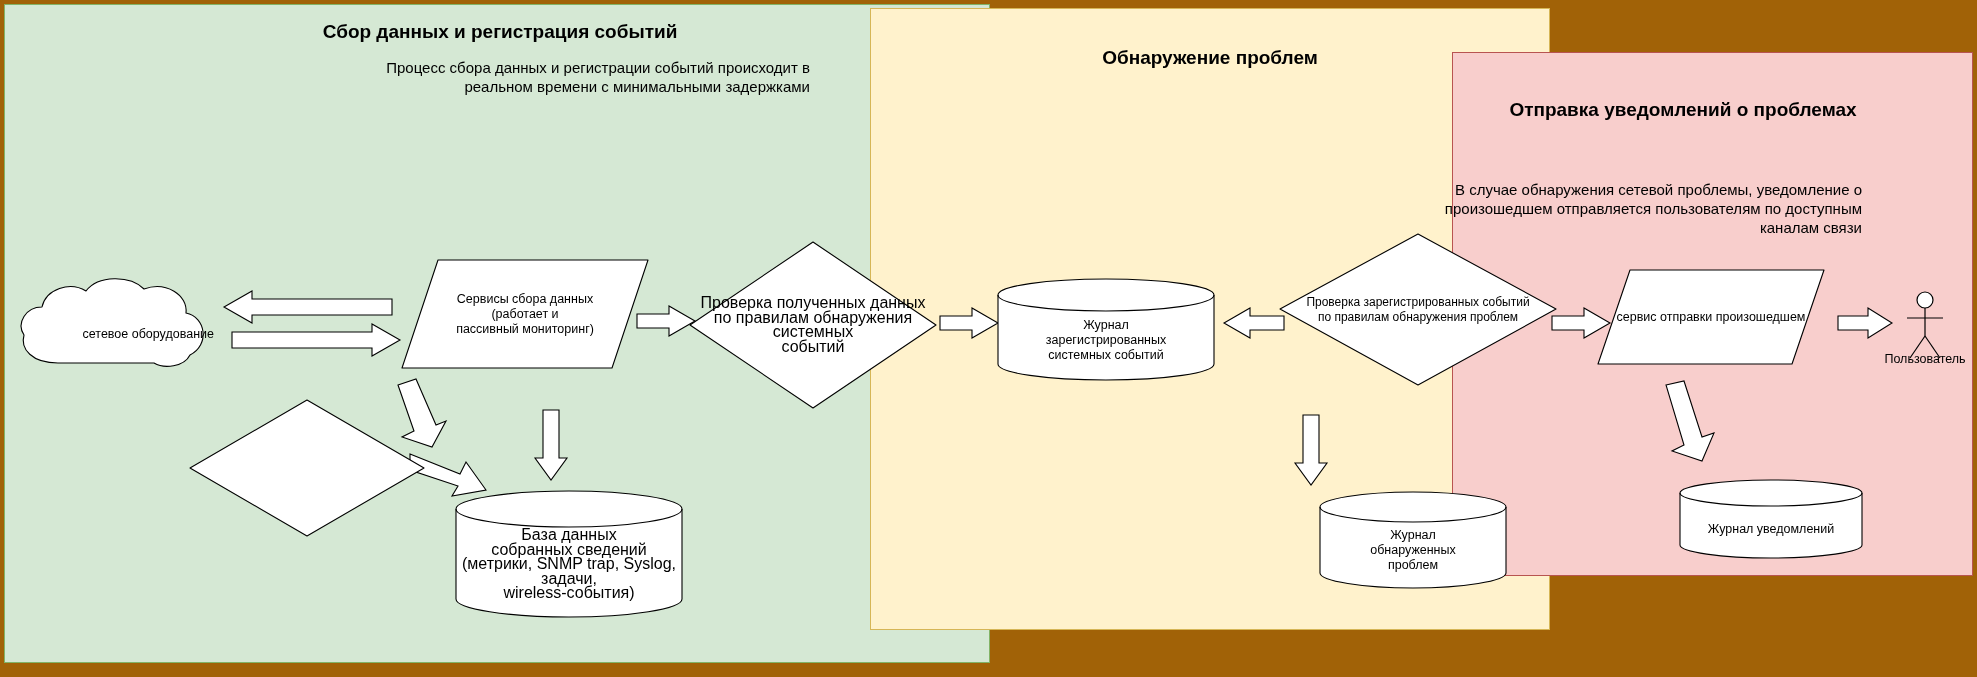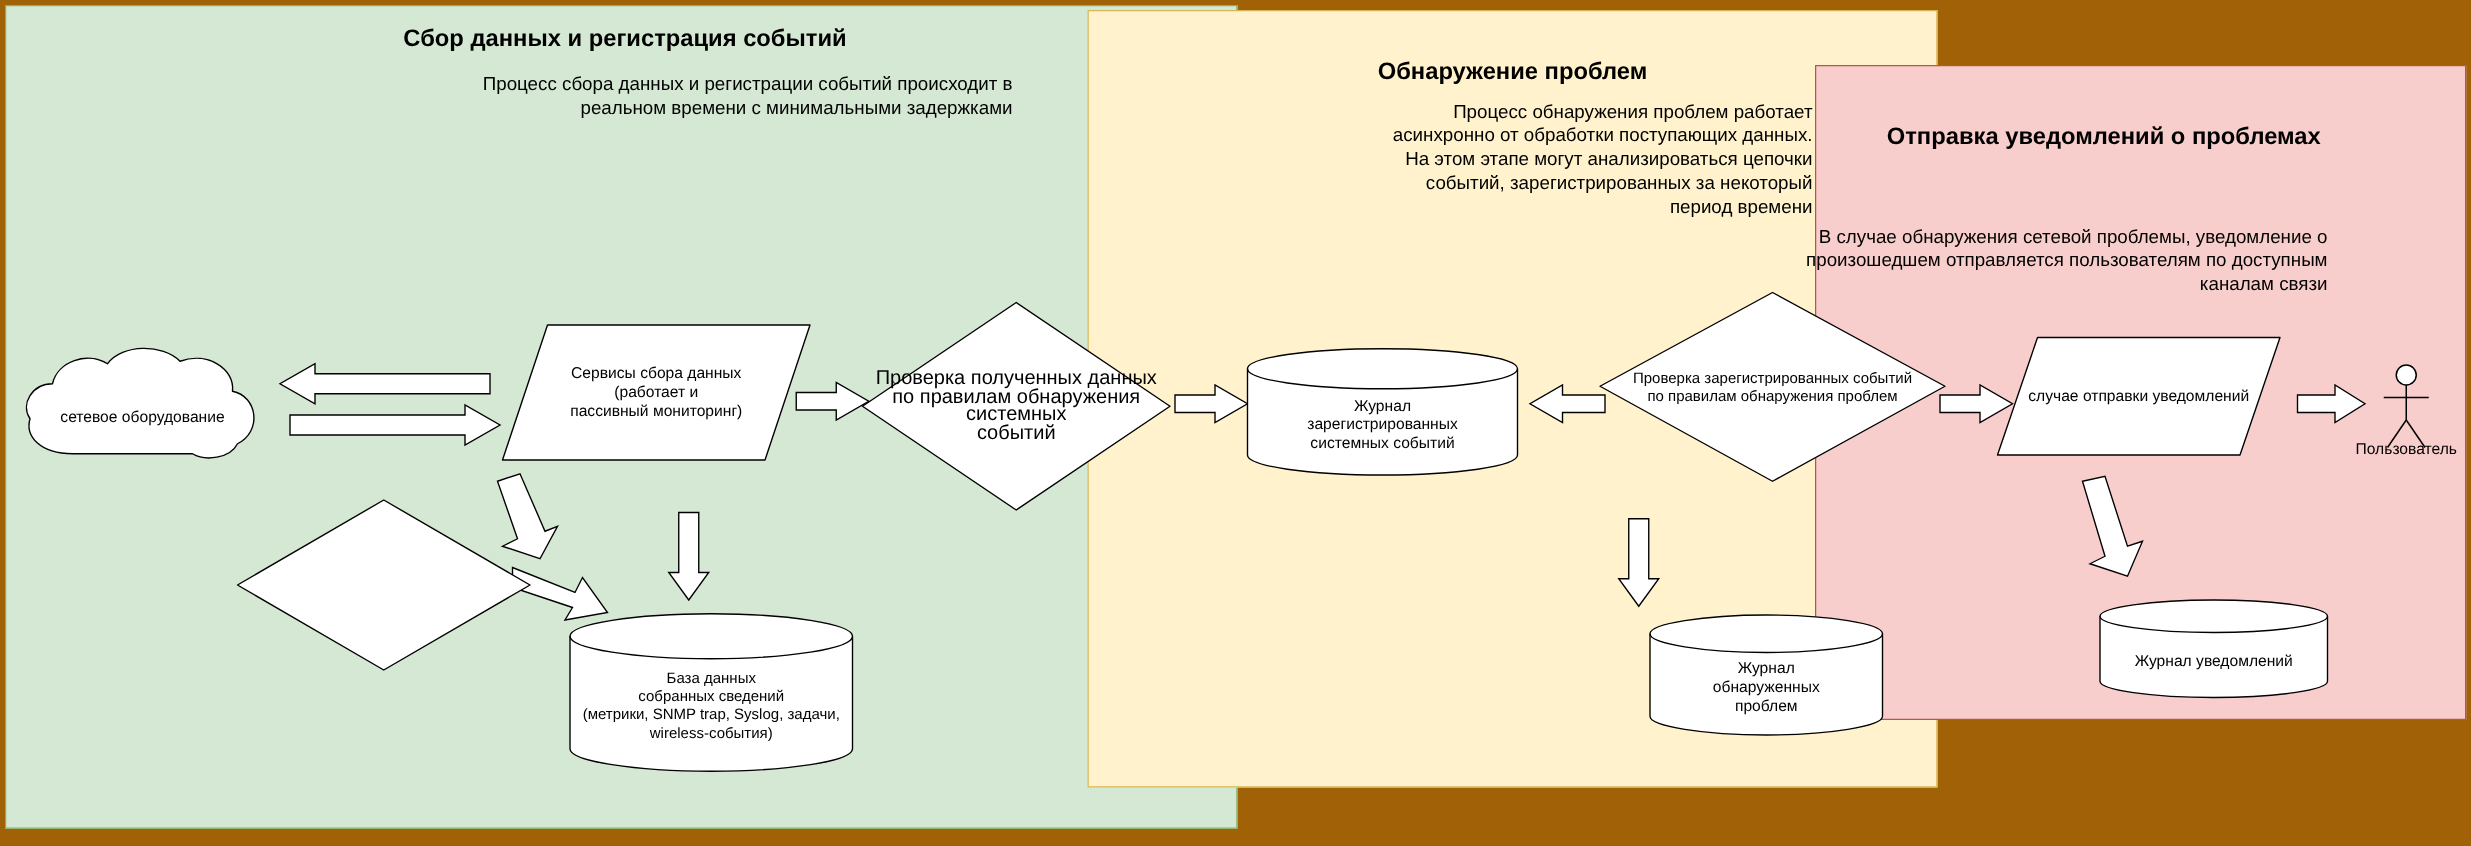--- a/index.html
+++ b/index.html
@@ -113,25 +113,20 @@
 
   <div class="zone zone-green" style="left:4px; top:4px; width:986px; height:659px;"></div>
   <div class="zone zone-yellow" style="left:870px; top:8px; width:680px; height:622px;"></div>
   <div class="zone zone-red" style="left:1452px; top:52px; width:521px; height:524px;"></div>
 
   <div class="zone-title" style="left:180px; top:20px; width:640px;">Сбор данных и регистрация событий</div>
   <div class="zone-desc" style="left:190px; top:58px; width:620px; white-space:pre-line;">Процесс сбора данных и регистрации событий происходит в
 реальном времени с минимальными задержками</div>
 
   <div class="zone-title" style="left:940px; top:46px; width:540px;">Обнаружение проблем</div>
-  <div class="zone-desc" style="left:970px; top:80px; width:480px; white-space:pre-line;">Процесс обнаружения проблем работает
-асинхронно от обработки поступающих данных.
-На этом этапе могут анализироваться цепочки
-событий, зарегистрированных за некоторый
-период времени</div>
 
   <div class="zone-title" style="left:1468px; top:98px; width:430px;">Отправка уведомлений о проблемах</div>
   <div class="zone-desc" style="left:1392px; top:140px; width:470px; white-space:pre-line;margin-top:40px;">В случае обнаружения сетевой проблемы, уведомление о
 произошедшем отправляется пользователям по доступным
 каналам связи</div>
 
   <svg class="arrow-svg" style="left:222px; top:295px; width:170px; height:28px;" viewBox="0 0 170 28">
     <path d="M30 4 L170 4 L170 20 L30 20 L30 28 L2 12 L30 -4 Z"></path>
   </svg>
 
@@ -176,21 +171,21 @@
   </svg>
 
   <svg class="arrow-svg" style="left:1662px; top:385px; width:60px; height:78px;" viewBox="0 0 60 78">
     <path d="M4 0 L22 -4 L40 52 L52 48 L40 76 L10 66 L22 60 Z"></path>
   </svg>
 
   <div class="node" style="left:14px; top:275px; width:200px; height:105px;">
     <svg class="shape-svg" viewBox="0 0 200 105" preserveAspectRatio="none">
       <path d="M44 88 C18 88 6 74 10 60 C2 48 12 32 28 32 C32 14 56 6 72 16 C84 0 116 0 130 14 C152 6 174 20 172 38 C192 42 196 70 176 80 C170 92 150 94 140 88 Z"></path>
     </svg>
-    <div class="node-label" style="top:56%;">сетевое оборудование</div>
+    <div class="node-label" style="top:56%;text-align:right;">сетевое оборудование</div>
   </div>
 
   <div class="node" style="left:400px; top:258px; width:250px; height:112px;">
     <svg class="shape-svg" viewBox="0 0 250 112" preserveAspectRatio="none">
       <polygon points="38,2 248,2 212,110 2,110"></polygon>
     </svg>
     <div class="node-label">Сервисы сбора данных
 (работает и
 пассивный мониторинг)</div>
   </div>
@@ -199,21 +194,21 @@
     <svg class="shape-svg" viewBox="0 0 238 140" preserveAspectRatio="none">
       <polygon points="119,2 236,70 119,138 2,70"></polygon>
     </svg>
   </div>
 
   <div class="node" style="left:454px; top:489px; width:230px; height:130px;">
     <svg class="shape-svg" viewBox="0 0 230 130" preserveAspectRatio="none">
       <path d="M2 20 C2 10 54 2 115 2 C176 2 228 10 228 20 L228 110 C228 120 176 128 115 128 C54 128 2 120 2 110 Z"></path>
       <path d="M2 20 C2 30 54 38 115 38 C176 38 228 30 228 20" style="fill:none;"></path>
     </svg>
-    <div class="node-label" style="top:58%; font-size:12px; line-height:14.5px;">База данных
+    <div class="node-label" style="top:58%; font-size:16px; line-height:14.5px;">База данных
 собранных сведений
 (метрики, SNMP trap, Syslog, задачи,
 wireless-события)</div>
   </div>
 
   <div class="node" style="left:688px; top:240px; width:250px; height:170px;">
     <svg class="shape-svg" viewBox="0 0 250 170" preserveAspectRatio="none">
       <polygon points="125,2 248,85 125,168 2,85"></polygon>
     </svg>
     <div class="node-label" style="font-size:16px; line-height:14.5px;">Проверка полученных данных
@@ -246,21 +241,21 @@
     </svg>
     <div class="node-label" style="top:60%;">Журнал
 обнаруженных
 проблем</div>
   </div>
 
   <div class="node" style="left:1596px; top:268px; width:230px; height:98px;">
     <svg class="shape-svg" viewBox="0 0 230 98" preserveAspectRatio="none">
       <polygon points="34,2 228,2 196,96 2,96"></polygon>
     </svg>
-    <div class="node-label">случае отправки уведомлений</div>
+    <div class="node-label">сервис отправки произошедшем</div>
   </div>
 
   <div class="node" style="left:1678px; top:478px; width:186px; height:82px;">
     <svg class="shape-svg" viewBox="0 0 186 82" preserveAspectRatio="none">
       <path d="M2 15 C2 8 43 2 93 2 C143 2 184 8 184 15 L184 67 C184 74 143 80 93 80 C43 80 2 74 2 67 Z"></path>
       <path d="M2 15 C2 22 43 28 93 28 C143 28 184 22 184 15" style="fill:none;"></path>
     </svg>
     <div class="node-label" style="top:62%;">Журнал уведомлений</div>
   </div>
 

